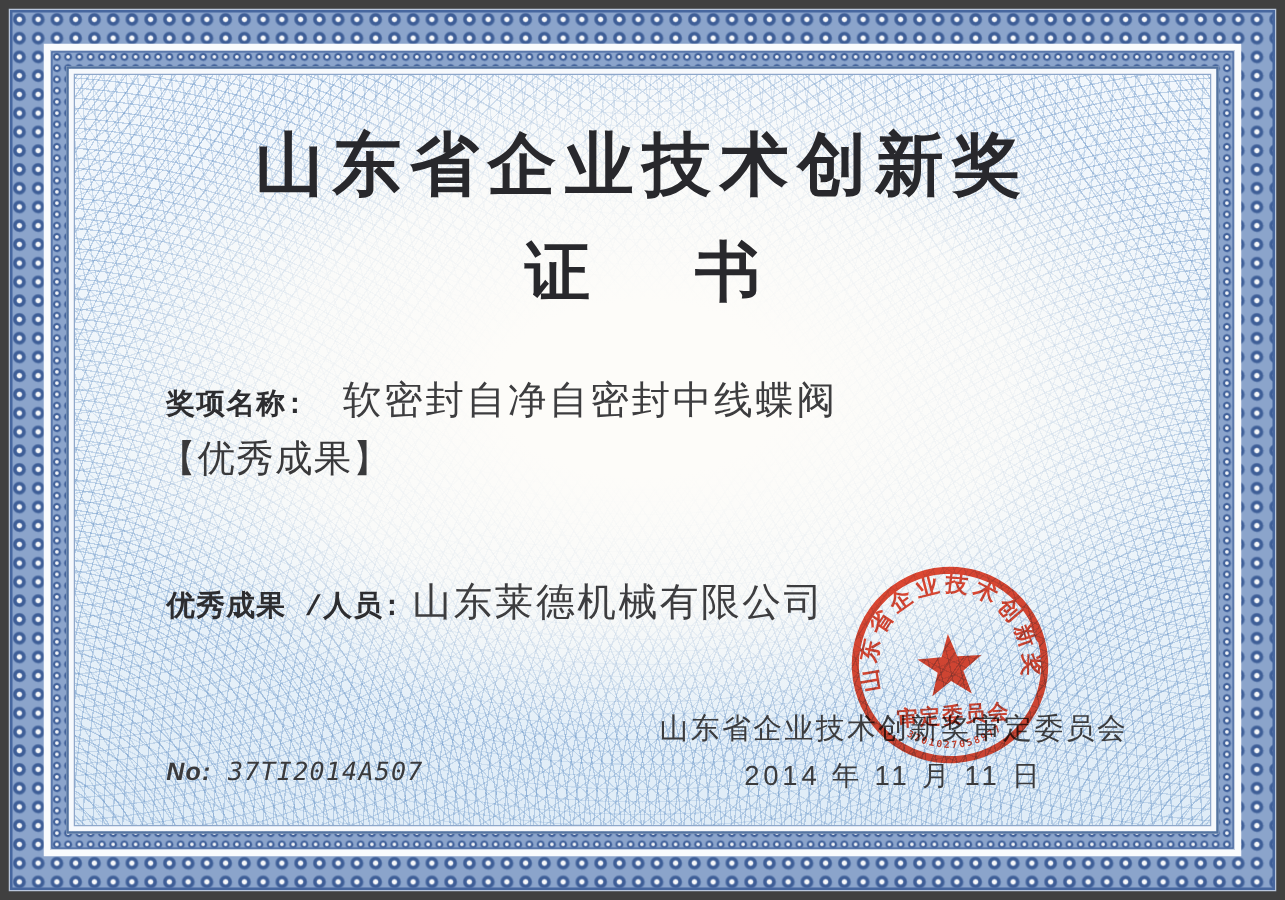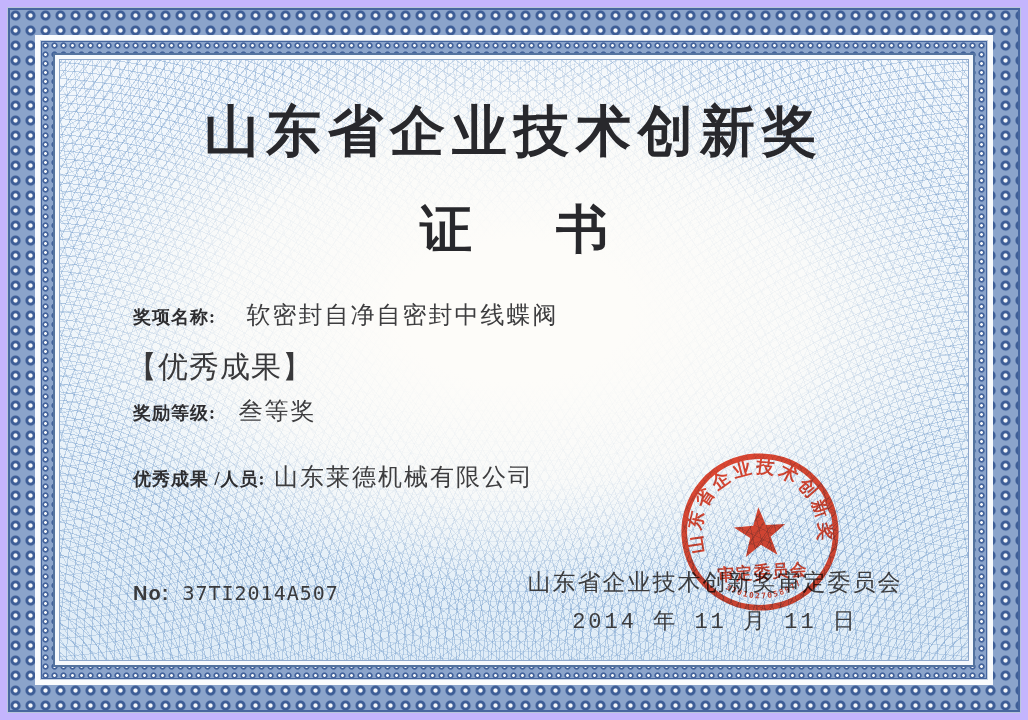--- a/index.html
+++ b/index.html
@@ -1,20 +1,20 @@
 <!DOCTYPE html>
 <html><head>
 <meta charset="utf-8">
 <style>
   * { margin:0; padding:0; box-sizing:border-box; }
   html,body { width:1028px; height:720px; font-family:"Liberation Sans", sans-serif; }
 
   .page {
     width:1028px; height:720px;
-    background:#c4b5fd;
+    background:#404040;
     padding:8px;
   }
 
   
   .band {
     width:100%; height:100%;
     background-color:#8ba4cb;
     background-image:
       radial-gradient(circle at 50% 50%, rgba(255,255,255,.95) 1.6px, rgba(255,255,255,0) 2.6px),
       radial-gradient(circle at 50% 50%, #3e5e97 4.4px, rgba(62,94,151,0) 5.6px),
@@ -60,61 +60,60 @@
     font-family:"DejaVu Sans", "Liberation Sans", sans-serif;
     font-weight:900; font-size:55px; letter-spacing:7px;
     color:#28282c;
   }
   .subtitle {
     position:absolute; top:128px; left:0; width:100%;
     text-align:center;
     font-family:"DejaVu Sans", "Liberation Sans", sans-serif;
     font-weight:900; font-size:52px; letter-spacing:16px; text-indent:16px;
     color:#28282c;
-    margin-top:12px;
   }
   .row { position:absolute; left:78px; white-space:nowrap; }
   .row-award-name { top:244px; }
   .row-note       { top:292px; left:72px; }
   .row-award-level{ top:340px; }
   .row-participant{ top:406px; }
   .field-label {
-    font-family:Liberation Serif, serif;
-    font-weight:800; font-size:18px; color:#2d2d30; letter-spacing:1px;
+    font-family:Liberation Mono, monospace;
+    font-weight:800; font-size:23px; color:#2d2d30; letter-spacing:1px;
   }
   .field-value {
     font-family:Liberation Serif, serif;
-    font-size:24px; color:#3d3d3f; letter-spacing:2px;
+    font-size:31px; color:#3d3d3f; letter-spacing:2px;
   }
   .row-award-name .field-value { margin-left:26px; }
   .row-award-level .field-value { margin-left:18px; }
   .row-participant .field-value { margin-left:4px;text-align:right; }
   .note-text {
     font-family:"DejaVu Serif", "Liberation Serif", serif;
     font-size:30px; color:#39393b; letter-spacing:1px;
   }
 
   .serial {
-    position:absolute; left:78px; top:526px; white-space:nowrap;
+    position:absolute; left:78px; top:550px; white-space:nowrap;
     font-family:"DejaVu Sans Mono", "Liberation Mono", monospace;
-    font-size:20px; color:#3a3a3c; letter-spacing:1px;
+    font-size:20px; color:#3a3a3c; letter-spacing:1px;font-style:italic;
   }
   .serial .serial-label { font-family:"Liberation Sans", sans-serif; font-weight:700; }
 
   .issuer-block {
     position:absolute; left:428px; top:512px; width:464px;
     text-align:center;
   }
   .issuer-line {
     font-family:"DejaVu Serif", "Liberation Serif", serif;
     font-size:23px; color:#3b3b3d; letter-spacing:2px; white-space:nowrap;
   }
   .date-line {
     margin-top:8px;
-    font-family:Liberation Mono, monospace;
+    font-family:Liberation Sans, sans-serif;
     font-size:22px; color:#3b3b3d; letter-spacing:3px; white-space:nowrap;
   }
 
   
   .seal {
     position:absolute; left:622px; top:394px;
     width:166px; height:166px;
     transform:rotate(-4deg);
     mix-blend-mode:multiply;
     opacity:.93;
@@ -148,24 +147,20 @@
 
           <div class="row row-award-name">
             <span class="field-label">奖项名称:</span>
             <span class="field-value">软密封自净自密封中线蝶阀</span>
           </div>
 
           <div class="row row-note">
             <span class="note-text">【优秀成果】</span>
           </div>
 
-          <div class="row row-award-level">
-            <span class="field-label">奖励等级:</span>
-            <span class="field-value">叁等奖</span>
-          </div>
 
           <div class="row row-participant">
             <span class="field-label">优秀成果 /人员:</span>
             <span class="field-value">山东莱德机械有限公司</span>
           </div>
 
           <div class="serial">
             <span class="serial-label">No:</span>
             <span class="serial-value">37TI2014A507</span>
           </div>

